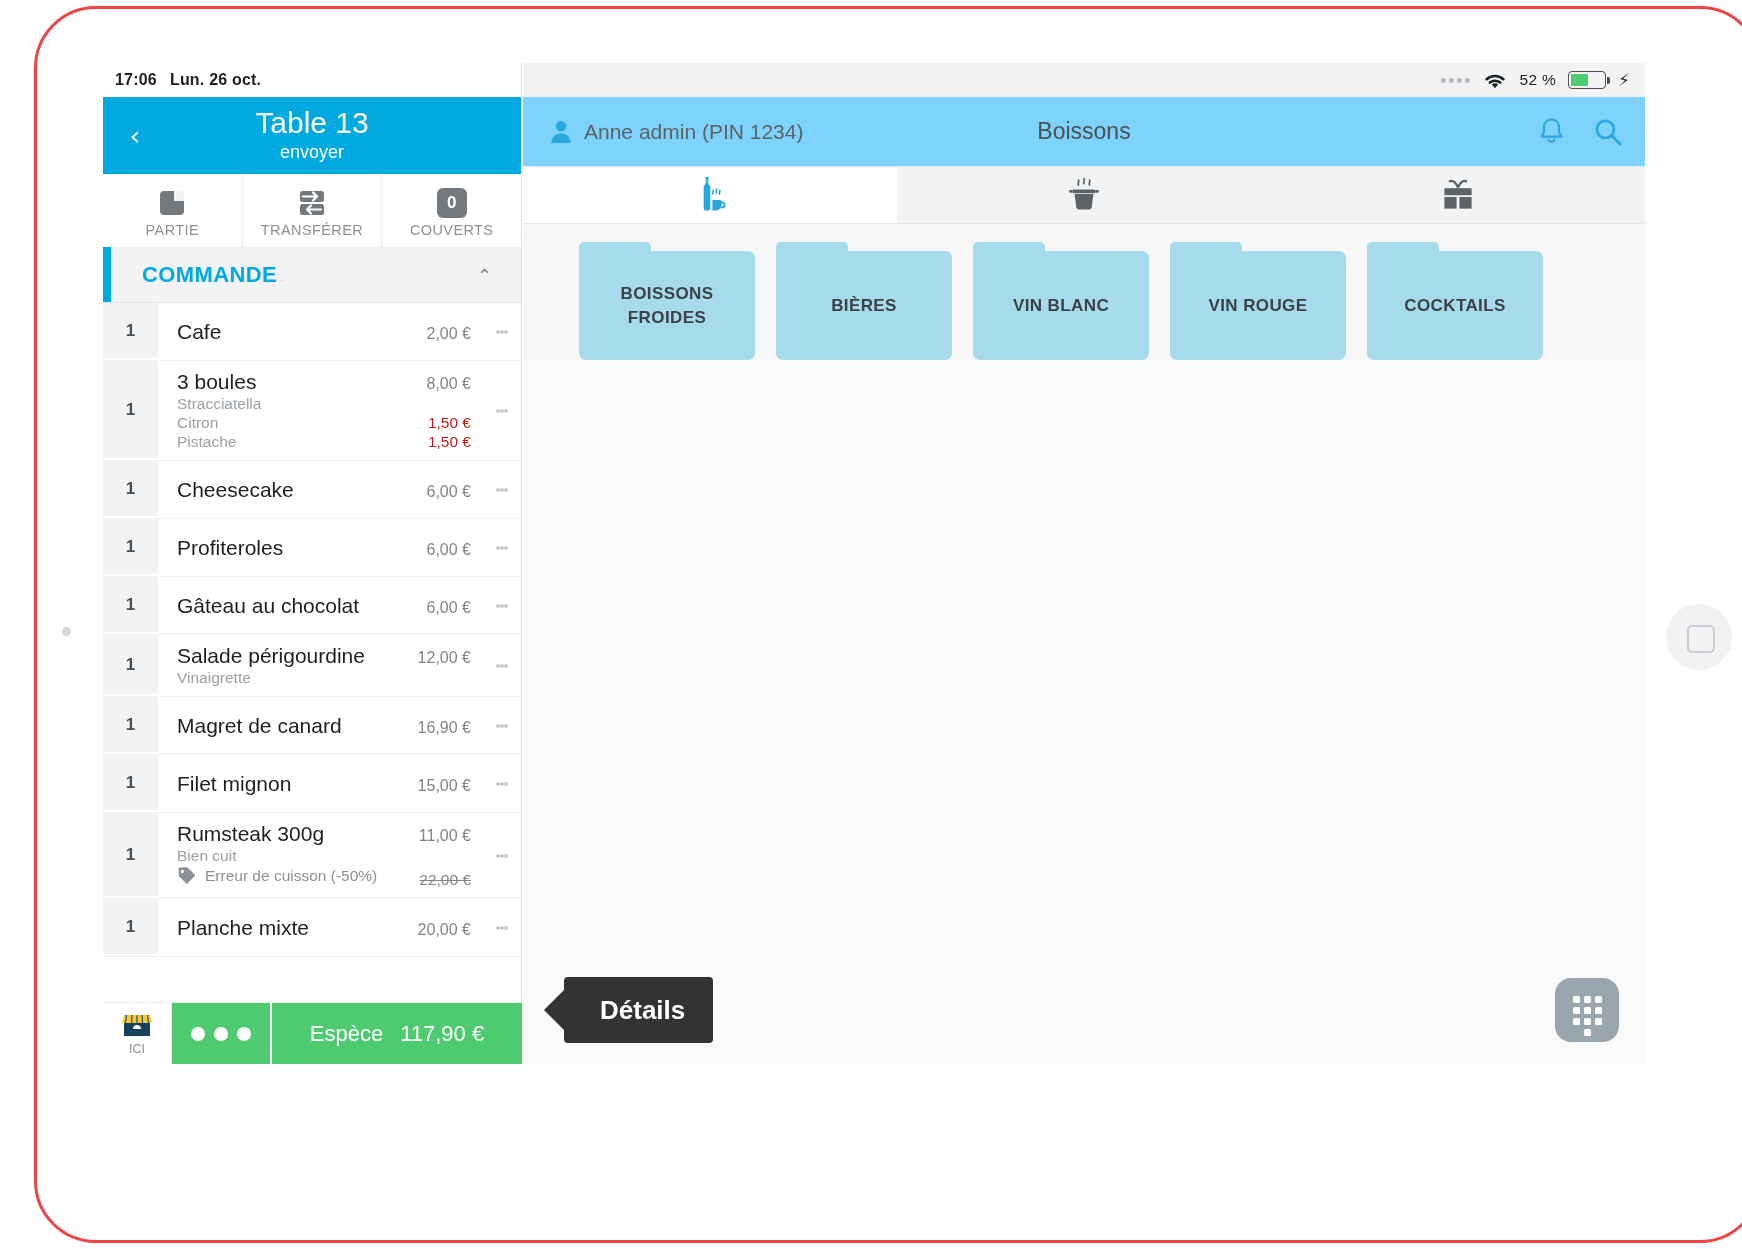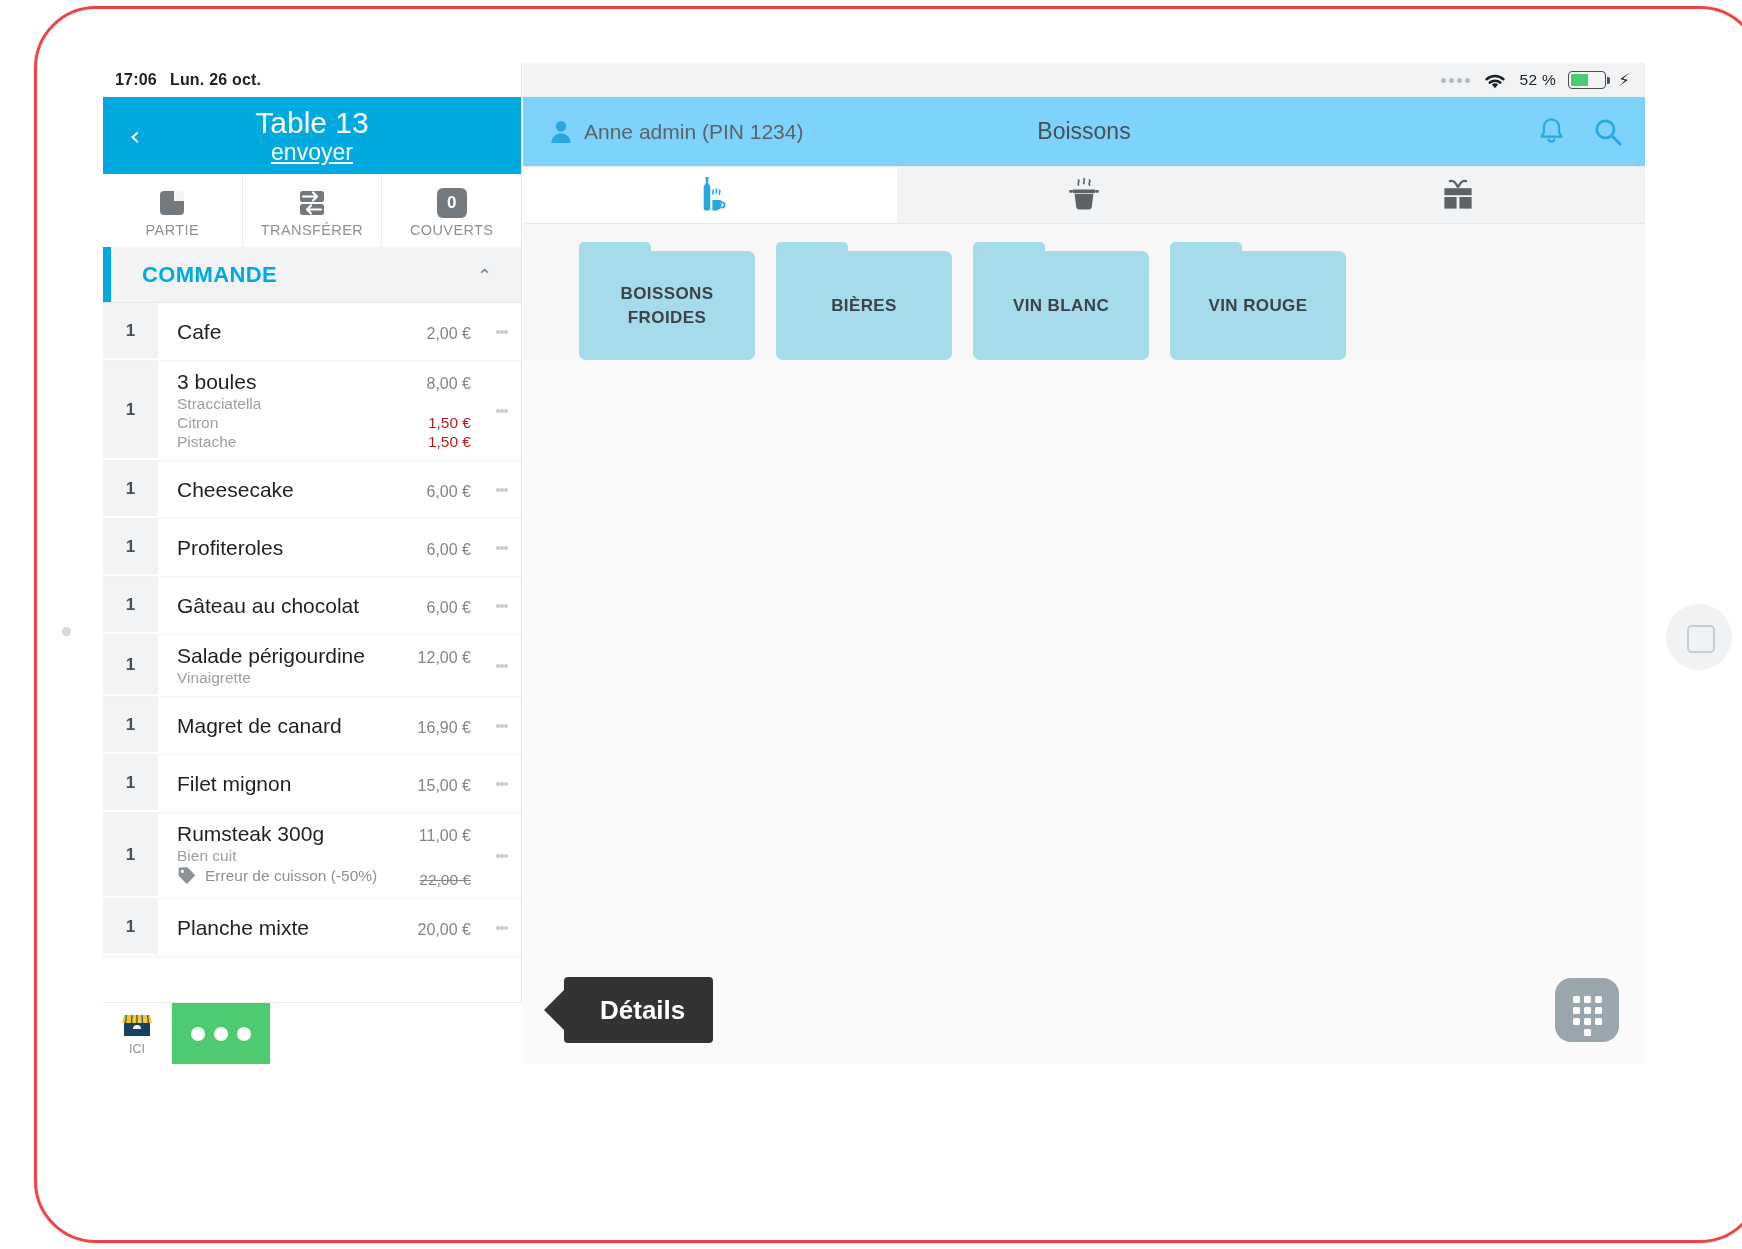--- a/index.html
+++ b/index.html
@@ -78,21 +78,21 @@
   
   #table-header {
     position: relative;
     height: 77px;
     background: #00a9e0;
     color: #ffffff;
     display: flex; flex-direction: column;
     align-items: center; justify-content: center;
   }
   #table-header .title { font-size: 30px; font-weight: 400; line-height: 34px; }
-  #table-header .subtitle { font-size: 23px; font-weight: 400; line-height: 25px; text-decoration: underline; }
+  #table-header .subtitle { font-size: 18px; font-weight: 400; line-height: 25px; }
   #back-chevron {
     position: absolute; left: 20px; top: 50%;
     transform: translateY(-50%);
     width: 24px; height: 24px;
     display: flex; align-items: center; justify-content: center;
     font-size: 27px; line-height: 1; color: #ffffff;
     font-family: "DejaVu Sans", sans-serif;
     cursor: pointer;
   }
 
@@ -672,20 +672,24 @@
             <rect x="13" y="16" width="8" height="8" fill="#17405f"></rect>
             <path d="M13 24 V17 a4 4 0 0 1 8 0 V24" fill="#ffffff"></path>
             <rect x="13" y="17" width="8" height="7" fill="#17405f"></rect>
           </svg>
           <span class="ici-label">ICI</span>
         </div>
         <div id="dots-btn">
           <i></i>
           <i></i>
           <i></i>
+        </div>
+        <div id="cash-btn">
+          <span class="cash-label">Espèce</span>
+          <span class="cash-total">117,90 €</span>
         </div>
       </div>
     </div>
 
     <div id="right-panel">
 
       <div id="right-statusbar">
         <span class="sig-dots">
           <i></i>
             <i></i>
@@ -778,20 +782,26 @@
               <div class="body">
                 <span class="fname">VIN BLANC</span>
               </div>
             </div>
             <div class="folder">
               <div class="tab-top"></div>
               <div class="body">
                 <span class="fname">VIN ROUGE</span>
               </div>
             </div>
+            <div class="folder">
+              <div class="tab-top"></div>
+              <div class="body">
+                <span class="fname">COCKTAILS</span>
+              </div>
+            </div>
           </div>
       </div>
 
       <div id="numpad-fab">
         <span class="pad">
           <i></i>
             <i></i>
             <i></i>
             <i></i>
             <i></i>

